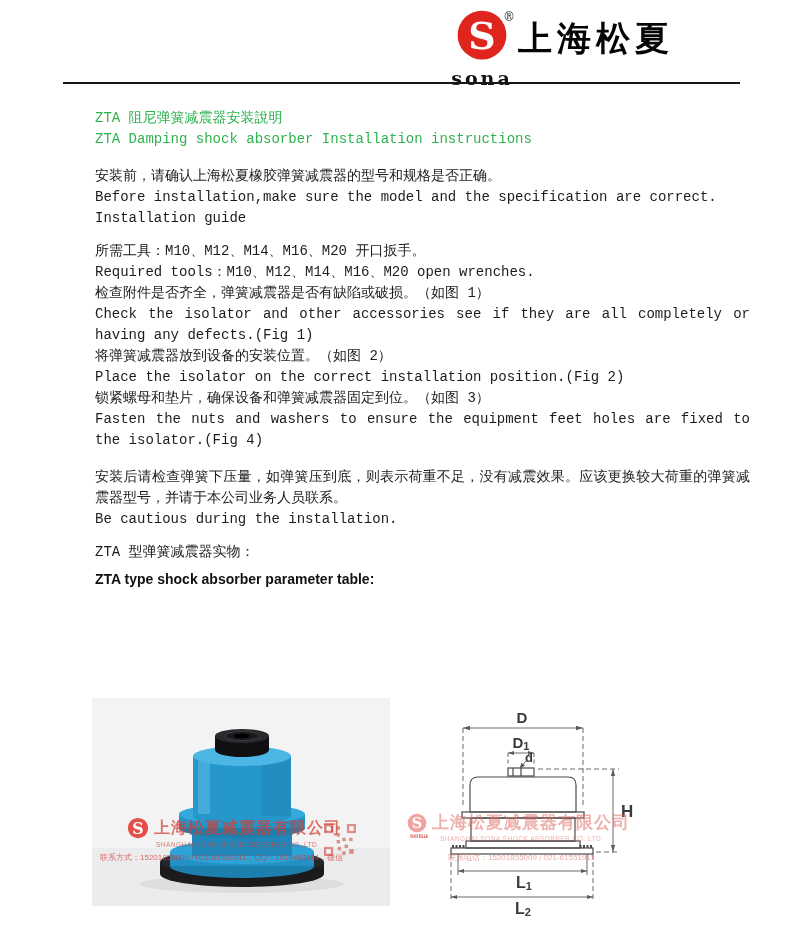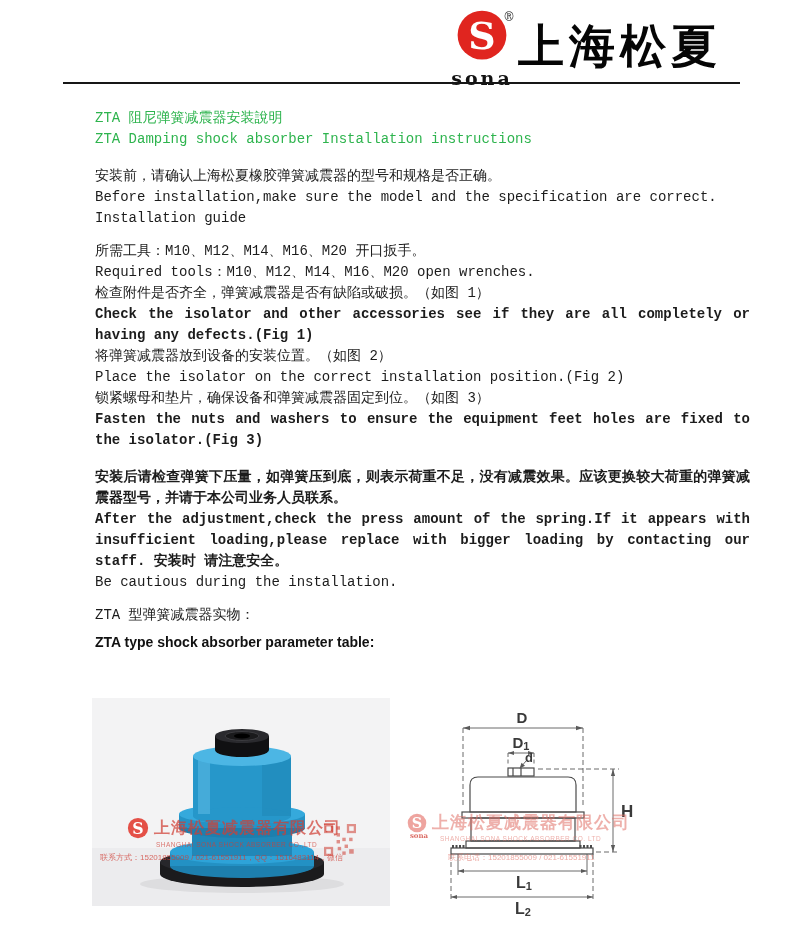--- a/index.html
+++ b/index.html
@@ -6,29 +6,29 @@
   .page{position:relative;width:800px;height:926px;background:#fff;overflow:hidden;
         font-family:"Liberation Mono","DejaVu Sans Mono",monospace;color:#1c1c1c;}
 
   
   .logo{position:absolute;left:447px;top:8px;width:70px;text-align:center;}
   .logo .reg{position:absolute;left:56px;top:2px;font-size:12px;color:#333;
              font-family:"DejaVu Serif",serif;}
   .sona-text{font-family:"DejaVu Serif",serif;font-weight:bold;font-size:19px;
              letter-spacing:3px;color:#111;margin-top:-2px;}
   .brand{position:absolute;left:518px;top:16px;font-family:Liberation Serif, serif;
-         font-weight:900;font-size:46px;letter-spacing:5px;color:#050505;white-space:nowrap;}
+         font-weight:900;font-size:34px;letter-spacing:5px;color:#050505;white-space:nowrap;}
   .rule{position:absolute;left:63px;top:82px;width:677px;height:0;
         border-top:2px solid #161616;}
 
   
   .content{position:absolute;left:95px;top:108px;width:655px;}
   .content p{margin:0;font-size:14px;line-height:21px;}
   .green-title{color:#2eb44e;}
-  .just{text-align:justify;font-weight:bold;}
+  .just{text-align:justify;}
   .mt-a{margin-top:16px !important;}
   .mt-b{margin-top:15px !important;}
   .mt-c{margin-top:12px !important;}
   .mt-d{margin-top:16px !important;}
   .mt-e{margin-top:12px !important;}
   .heading-en{font-family:"Liberation Sans",sans-serif;font-weight:bold;
               font-size:15px;margin-top:6px !important;color:#111;}
 
   
   .photo{position:absolute;left:92px;top:698px;width:298px;height:208px;margin:0;
@@ -77,24 +77,23 @@
 
     <p>Installation guide</p>
 
     <p class="mt-c">所需工具：M10、M12、M14、M16、M20 开口扳手。</p>
     <p>Required tools：M10、M12、M14、M16、M20 open wrenches.</p>
     <p>检查附件是否齐全，弹簧减震器是否有缺陷或破损。（如图 1）</p>
     <p class="just">Check the isolator and other accessories see if they are all completely or having any defects.(Fig 1)</p>
     <p>将弹簧减震器放到设备的安装位置。（如图 2）</p>
     <p>Place the isolator on the correct installation position.(Fig 2)</p>
     <p>锁紧螺母和垫片，确保设备和弹簧减震器固定到位。（如图 3）</p>
-    <p class="just">Fasten the nuts and washers to ensure the equipment feet holes are fixed to the isolator.(Fig 3)</p>
+    <p class="just">Fasten the nuts and washers to ensure the equipment feet holes are fixed to the isolator.(Fig 4)</p>
 
     <p class="mt-d just">安装后请检查弹簧下压量，如弹簧压到底，则表示荷重不足，没有减震效果。应该更换较大荷重的弹簧减震器型号，并请于本公司业务人员联系。</p>
-    <p class="just">After the adjustment,check the press amount of the spring.If it appears with insufficient loading,please replace with bigger loading by contacting our staff. 安装时 请注意安全。</p>
     <p>Be cautious during the installation.</p>
 
     <p class="mt-e">ZTA 型弹簧减震器实物：</p>
     <p class="heading-en">ZTA type shock absorber parameter table:</p>
   </main>
 
   <figure class="photo">
     <svg width="298" height="208" viewBox="0 0 298 208">
       <rect x="0" y="0" width="298" height="208" fill="#f3f3f4"></rect>
       <rect x="0" y="150" width="298" height="58" fill="#ececee"></rect>

